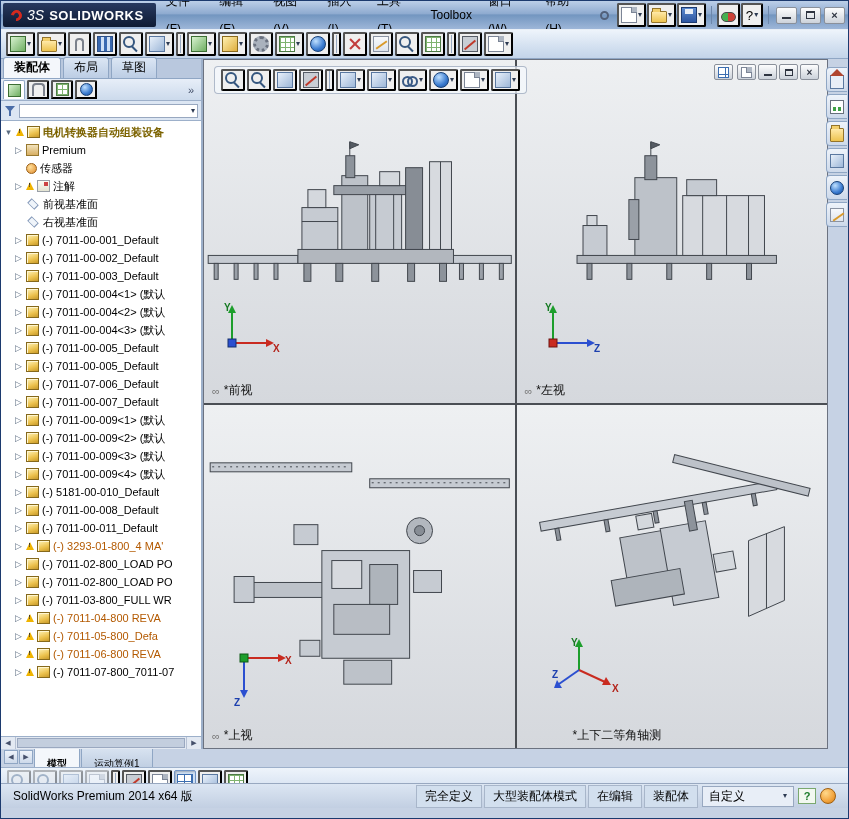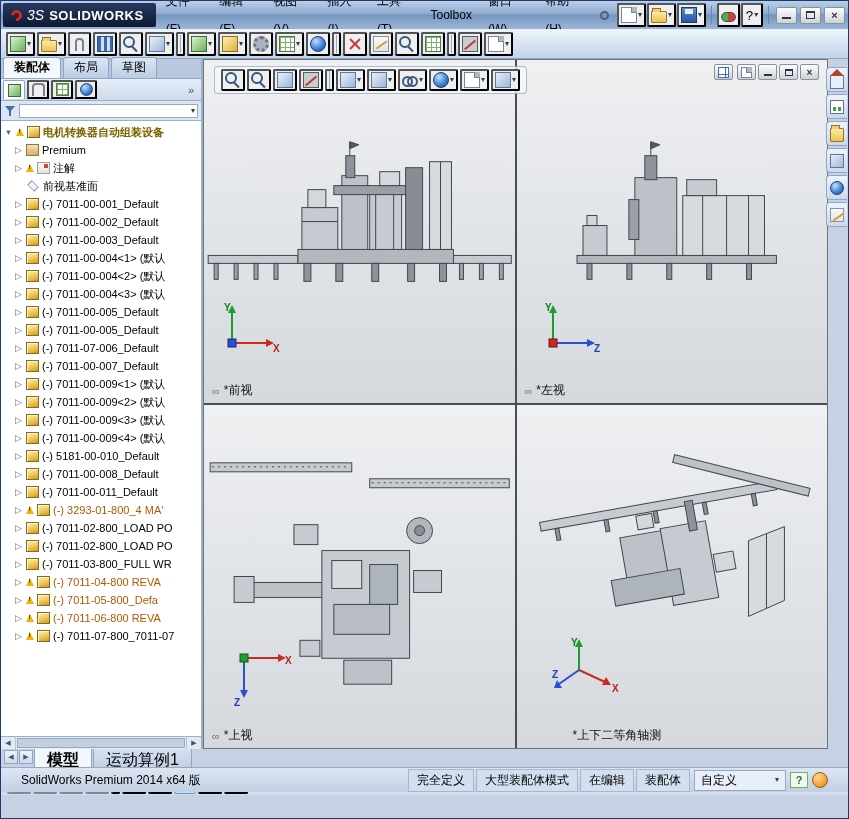--- a/index.html
+++ b/index.html
@@ -132,26 +132,26 @@
   
   .task-strip{position:absolute;right:0;top:66px;width:22px;display:flex;flex-direction:column;z-index:6}
   .tsb{width:21px;height:25px;margin-bottom:2px;background:linear-gradient(#eef3fa,#cdd9ea);border:1px solid #8fa6c4;border-right:none;
     border-radius:4px 0 0 4px;display:flex;align-items:center;justify-content:center}
   .tsb .mi{width:14px;height:14px}
 
   
   .doc-tabs{position:absolute;left:0;top:748px;width:100%;height:18px;background:#c6d2e4;display:flex;align-items:flex-start;padding-left:3px;gap:1px}
   .tnav{width:14px;height:14px;margin-top:1px;display:flex;align-items:center;justify-content:center;font-size:7px;color:#45506b;
     background:linear-gradient(#eef3fa,#cdd9ea);border:1px solid #8fa6c4}
-  .dtab{padding:1px 12px 2px;font-size:16px;border:1px solid #8fa6c4;border-top:none;border-radius:0 0 3px 3px;
+  .dtab{padding:8px 12px 2px;font-size:10px;border:1px solid #8fa6c4;border-top:none;border-radius:0 0 3px 3px;
     background:linear-gradient(#d7e2f0,#b9c9de);cursor:default;white-space:nowrap}
   .dtab.active{background:#f4f7fb;font-weight:bold}
   .btoolbar{position:absolute;left:0;top:766px;width:100%;height:28px;display:flex;align-items:center;gap:2px;padding:0 6px;
     background:linear-gradient(#eef4fb,#cfdcee);border-top:1px solid #9db0ca}
-  .statusbar{position:absolute;left:0;top:766px;width:100%;height:25px;display:flex;align-items:center;gap:4px;padding:0 20px;
+  .statusbar{position:absolute;left:0;top:782px;width:100%;height:25px;display:flex;align-items:center;gap:4px;padding:0 12px;
     background:linear-gradient(#dce6f3,#c2cfe2);border-top:1px solid #98a8c0;font-size:12px}
   .spacer{flex:1}
   .sseg{padding:2px 8px;border:1px solid #a8b6ca;background:#d2dfee;white-space:nowrap}
   .scombo{display:flex;align-items:center;gap:8px;padding:1px 6px;background:#e8eef7;border:1px solid #98a8c0;min-width:92px;justify-content:space-between;white-space:nowrap}
   .shelp{width:18px;height:16px;background:#f2f8f0;border:1px solid #7aa86f;color:#1c7a2a;font-weight:bold;display:flex;align-items:center;justify-content:center;font-size:11px}
   .sball{width:16px;height:16px;border-radius:50%;background:radial-gradient(circle at 35% 30%,#ffd98c,#f2a33c 60%,#c97a18);border:1px solid #a05f10;flex:none}
 </style>
 </head>
 <body>
 
@@ -363,36 +363,48 @@
         <span class="tlabel root-label">电机转换器自动组装设备</span>
       </div>
 
         <div class="trow">
           <span class="arrow">▷</span>
 
           <span class="ticon ti-his"></span>
           <span class="tlabel">Premium</span>
         </div>
 
+        <div class="trow">
+          <span class="arrow" style="visibility: hidden;">▷</span>
+
+          <span class="ticon ti-sen"></span>
+          <span class="tlabel">传感器</span>
+        </div>
 
         <div class="trow">
           <span class="arrow">▷</span>
           <span class="wtri"></span>
           <span class="ticon ti-ann"></span>
           <span class="tlabel">注解</span>
         </div>
 
         <div class="trow">
           <span class="arrow" style="visibility: hidden;">▷</span>
 
           <span class="ticon ti-plane"></span>
           <span class="tlabel">前视基准面</span>
         </div>
 
 
+        <div class="trow">
+          <span class="arrow" style="visibility: hidden;">▷</span>
+
+          <span class="ticon ti-plane"></span>
+          <span class="tlabel">右视基准面</span>
+        </div>
 
 
         <div class="trow">
           <span class="arrow">▷</span>
 
           <span class="ticon ti-asm"></span>
           <span class="tlabel">(-) 7011-00-001_Default</span>
         </div>
 
         <div class="trow">

